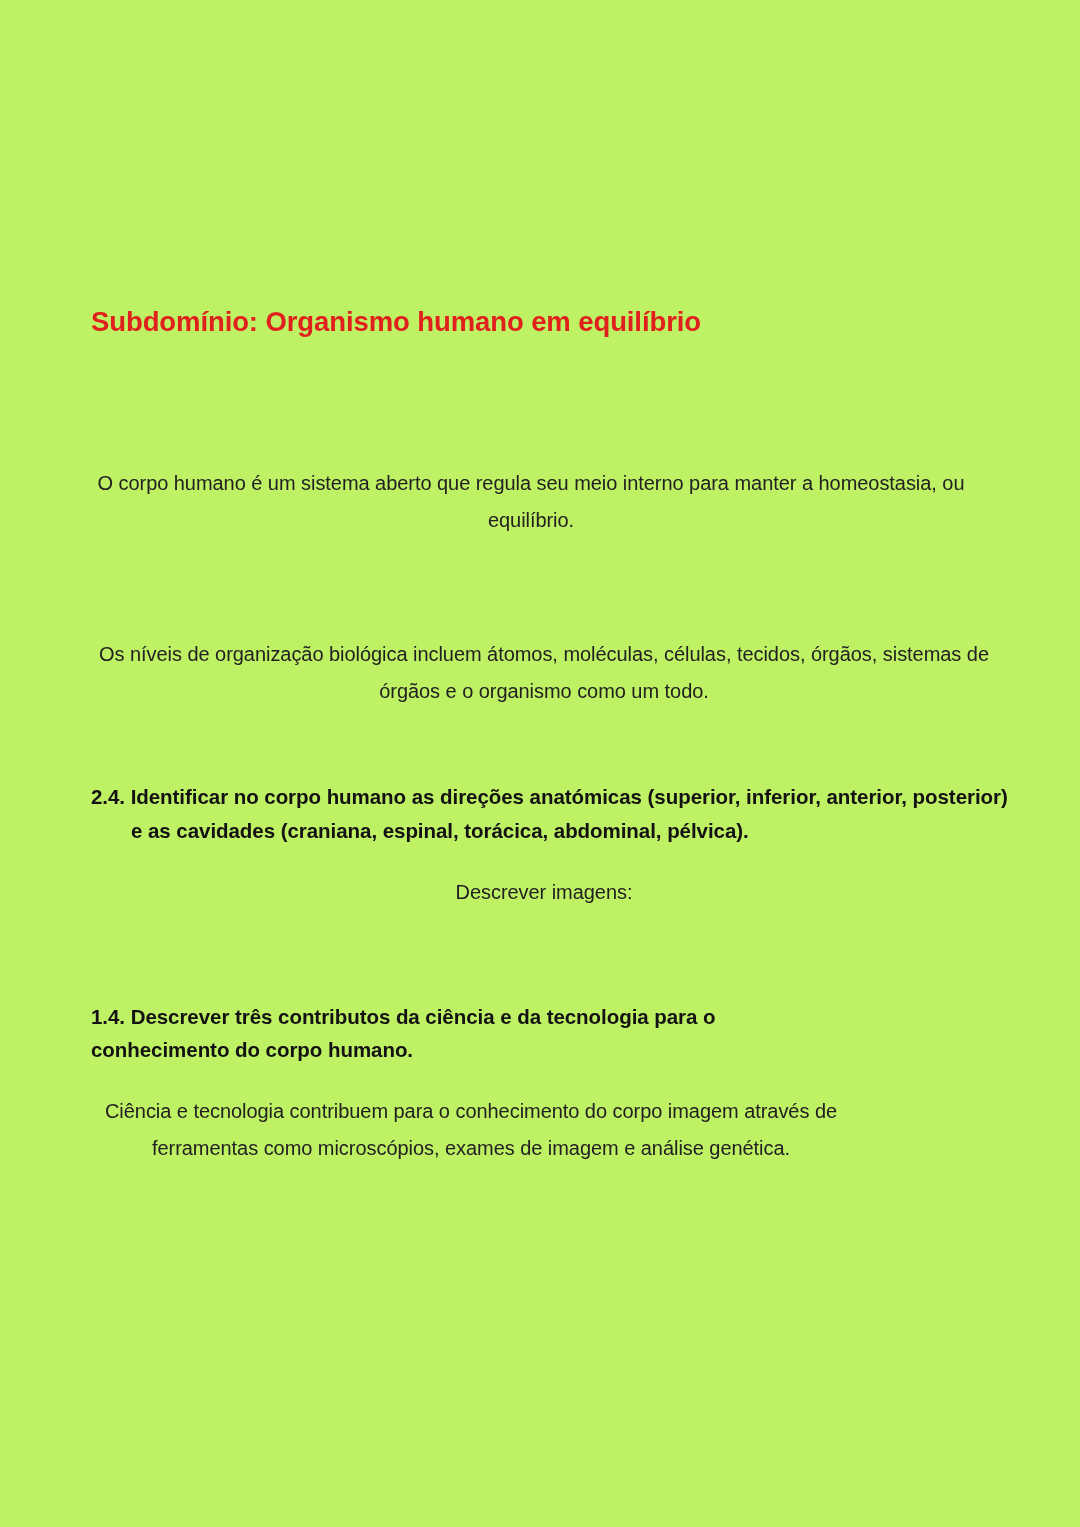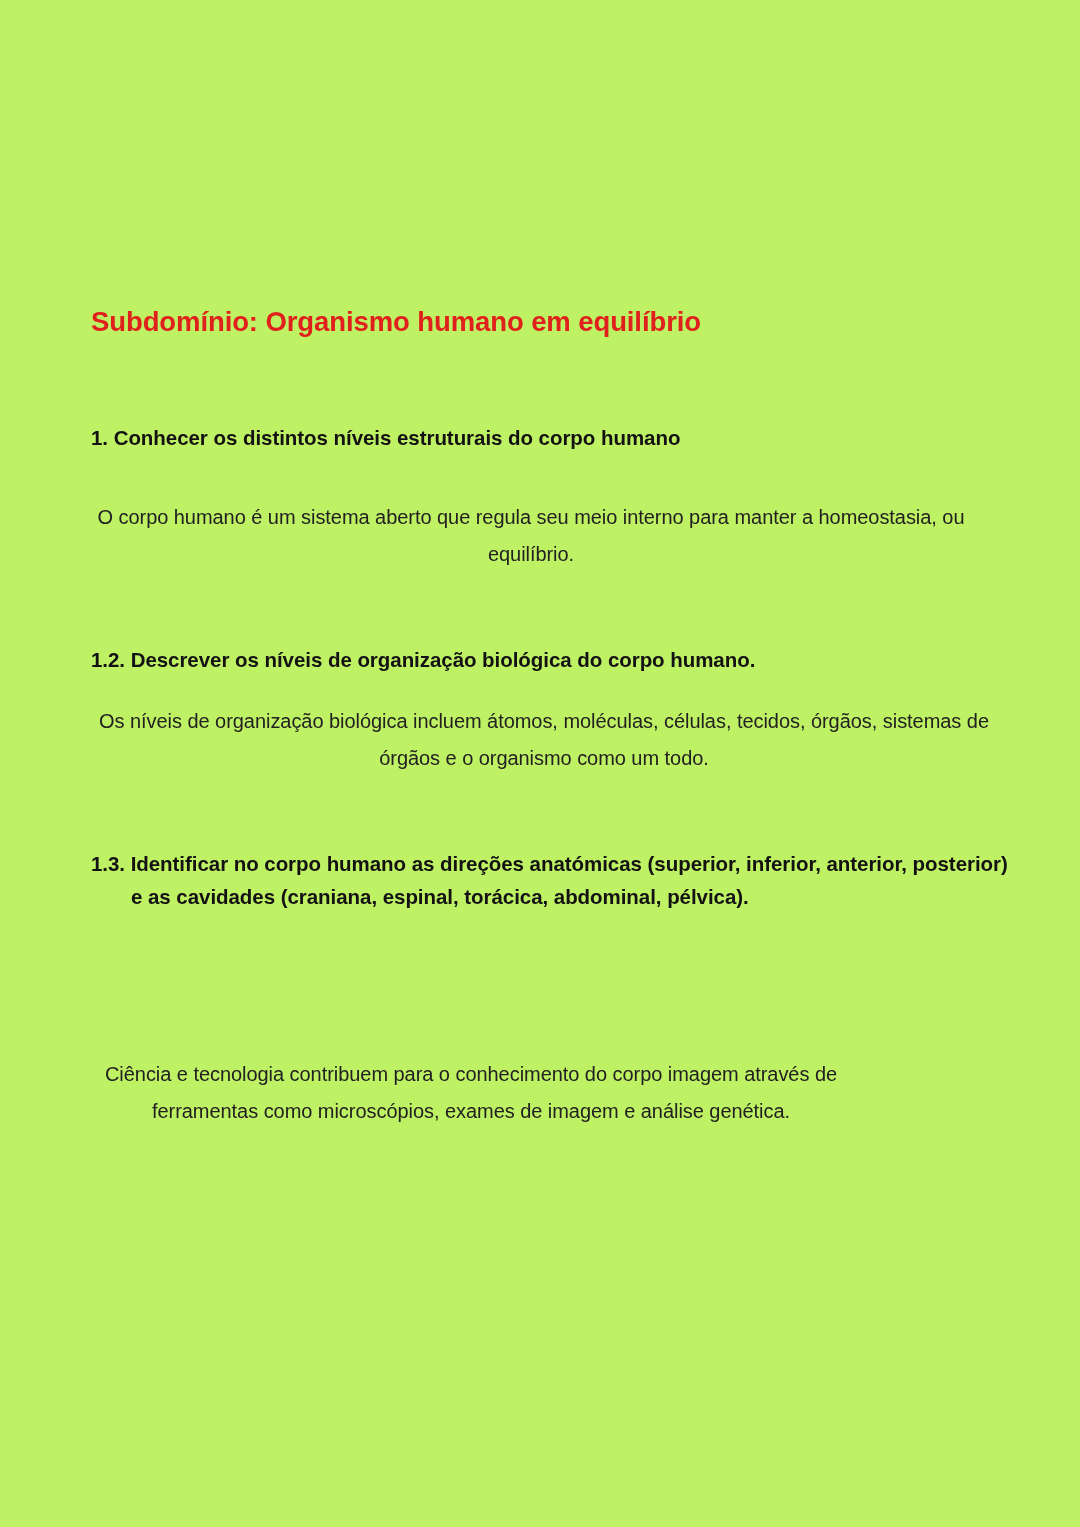--- a/index.html
+++ b/index.html
@@ -80,48 +80,48 @@
   .w-wide    { width: 906px; }
 </style>
 </head>
 <body>
 
 <div class="page">
   <div class="doc-body">
 
     <h1 class="doc-title">Subdomínio: Organismo humano em equilíbrio</h1>
 
-    <p class="heading w-wide">1. Conhecer os distintos níveis estruturais do corpo humano</p>
 
     <div class="gap-sm"></div>
 
 
     <div class="gap-md"></div>
 
     <p class="para w-mid">O corpo humano é um sistema aberto que regula seu meio interno para manter a homeostasia, ou equilíbrio.</p>
 
     <div class="gap-xl"></div>
 
-    <p class="heading w-wide">1.2. Descrever os níveis de organização biológica do corpo humano.</p>
 
     <div class="gap-md"></div>
 
     <p class="para w-wide">Os níveis de organização biológica incluem átomos, moléculas, células, tecidos, órgãos, sistemas de órgãos e o organismo como um todo.</p>
 
     <div class="gap-xl"></div>
 
-    <p class="heading hanging w-mid">1.3. Identificar no corpo humano as direções anatómicas (superior, inferior, anterior, posterior) e as cavidades (craniana, espinal, torácica, abdominal, pélvica).</p>
+    <p class="heading hanging w-mid">2.4. Identificar no corpo humano as direções anatómicas (superior, inferior, anterior, posterior) e as cavidades (craniana, espinal, torácica, abdominal, pélvica).</p>
 
     <div class="gap-md"></div>
 
+    <p class="para w-wide">Descrever imagens:</p>
 
     <div class="gap-md"></div>
 
 
     <div class="gap-lg"></div>
 
+    <p class="heading w-narrow">1.4. Descrever três contributos da ciência e da tecnologia para o conhecimento do corpo humano.</p>
 
     <div class="gap-md"></div>
 
     <p class="para w-narrow">Ciência e tecnologia contribuem para o conhecimento do corpo imagem através de ferramentas como microscópios, exames de imagem e análise genética.</p>
 
   </div>
 </div>
 
 </body></html>

